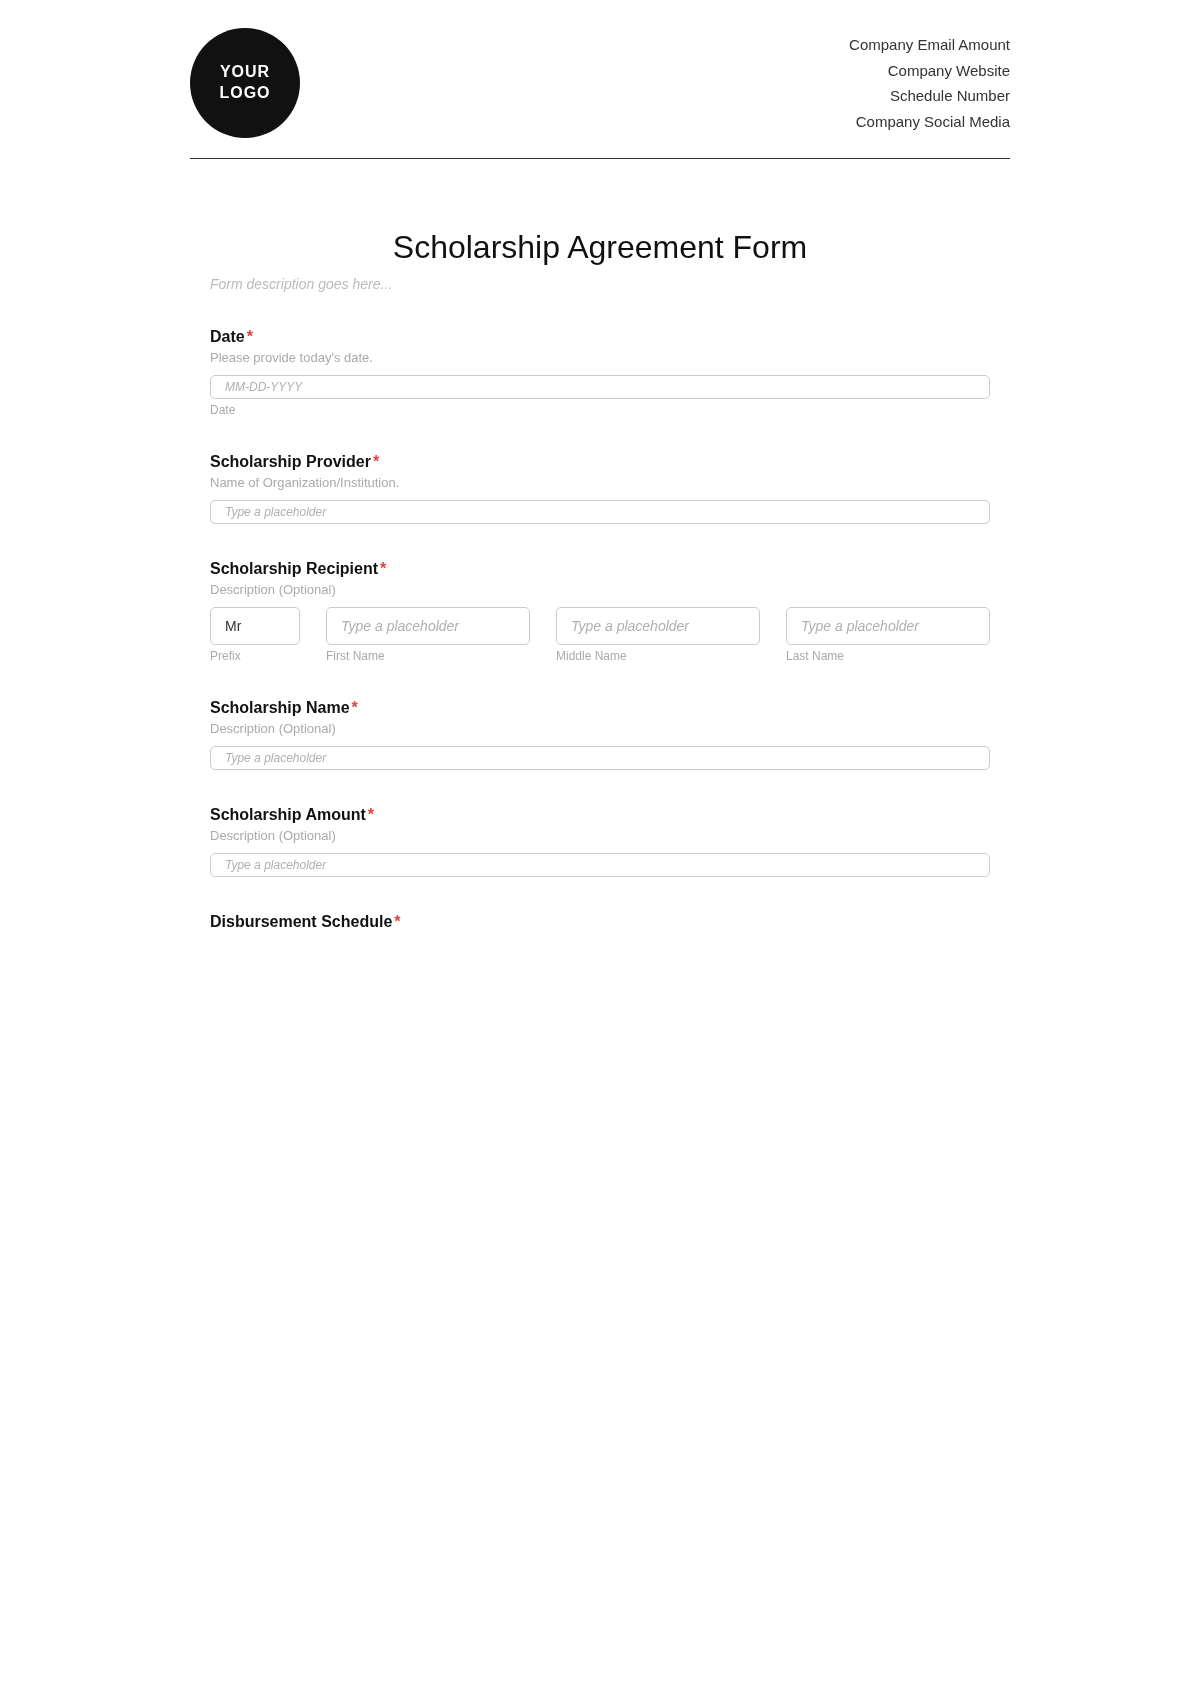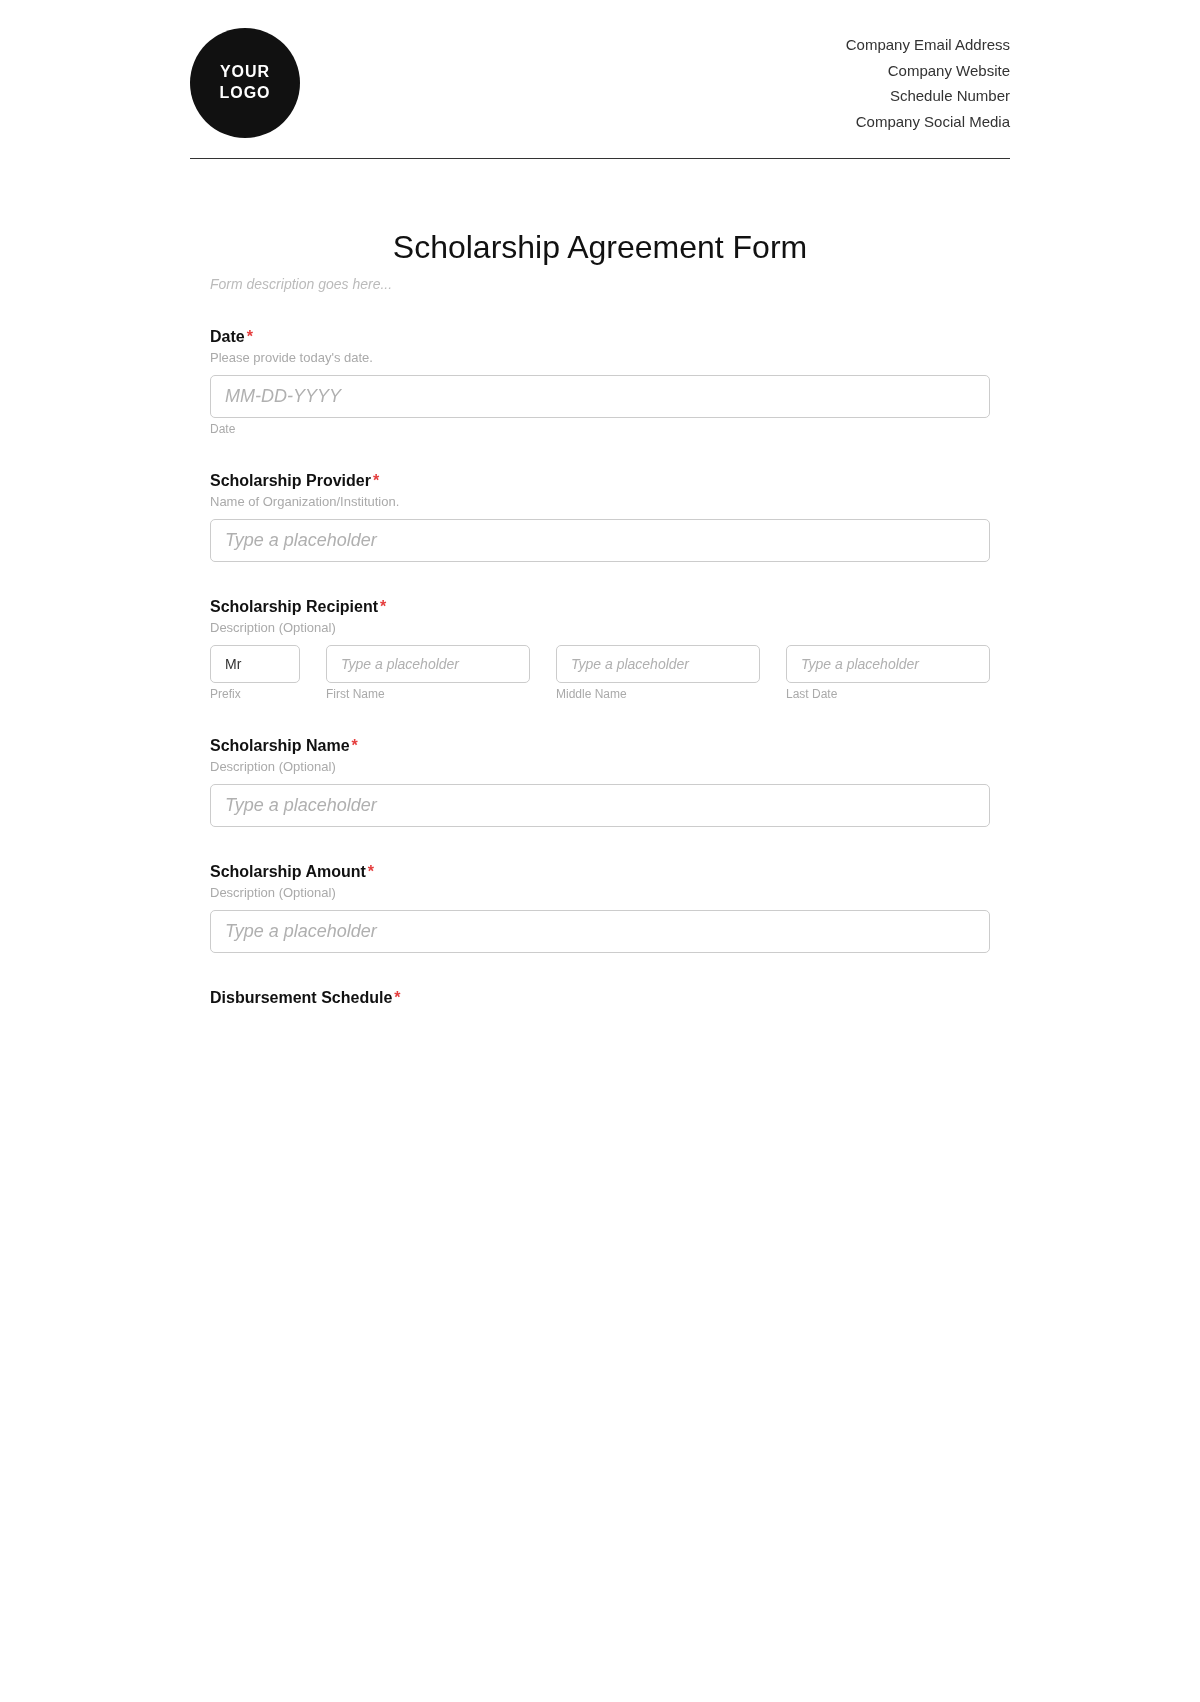--- a/index.html
+++ b/index.html
@@ -98,22 +98,22 @@
     .field-hint {
       font-size: 13px;
       color: #aaaaaa;
       margin-bottom: 10px;
     }
 
     .field-input {
       width: 100%;
       border: 1px solid #cccccc;
       border-radius: 5px;
-      padding: 10px 14px;
-      font-size: 18px;
+      padding: 4px 14px;
+      font-size: 12px;
       color: #1d4ed8;
       background: #ffffff;
       outline: none;
     }
 
     .field-input::placeholder {
       color: #b0b0b0;
       font-style: italic;
     }
 
@@ -164,21 +164,21 @@
   </style>
 </head>
 <body>
 
 <header class="header">
   <div class="logo-circle">
     <span>YOUR</span>
     <span>LOGO</span>
   </div>
   <div class="company-info">
-    <p>Company Email Address</p>
+    <p>Company Email Amount</p>
     <p>Company Website</p>
     <p>Schedule Number</p>
     <p>Company Social Media</p>
   </div>
 </header>
 
 <hr class="divider">
 
 <main class="main-content">
 
@@ -215,21 +215,21 @@
       <div class="name-col">
         <input class="name-col-input" type="text" placeholder="Type a placeholder" style="">
         <span class="name-col-label">First Name</span>
       </div>
       <div class="name-col">
         <input class="name-col-input" type="text" placeholder="Type a placeholder" style="">
         <span class="name-col-label">Middle Name</span>
       </div>
       <div class="name-col">
         <input class="name-col-input" type="text" placeholder="Type a placeholder" style="">
-        <span class="name-col-label">Last Date</span>
+        <span class="name-col-label">Last Name</span>
       </div>
     </div>
   </div>
 
   <div class="field-group">
     <div class="field-label">
       <span>Scholarship Name</span><span class="required-star">*</span>
     </div>
     <p class="field-hint">Description (Optional)</p>
     <input class="field-input" type="text" placeholder="Type a placeholder" style="">

